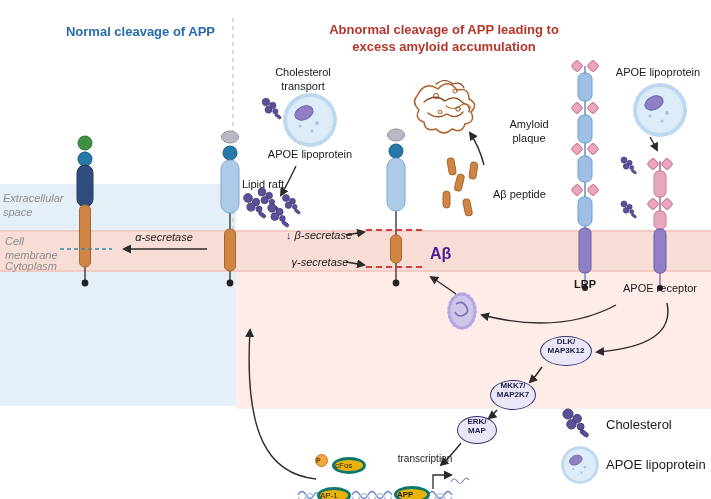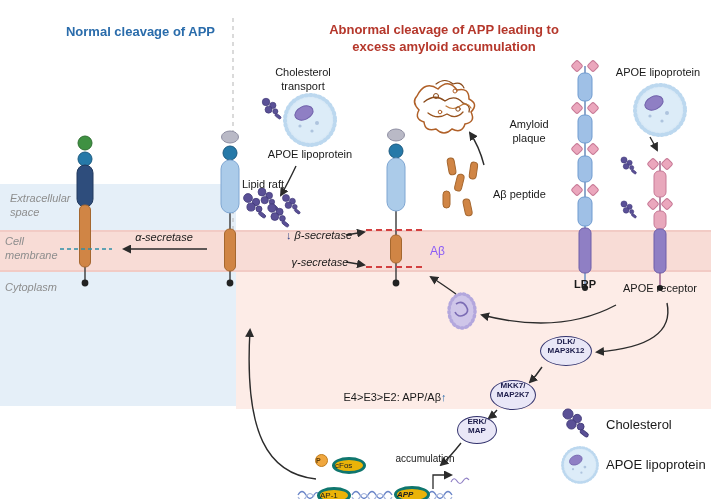--- a/index.html
+++ b/index.html
@@ -13,28 +13,28 @@
   svg.layer{position:absolute;left:0;top:0;}
   .lbl{position:absolute;font-size:11px;line-height:1.25;color:#1a1a1a;}
   .center{text-align:center;}
   .italic{font-style:italic;}
   .gray{color:#8d8d8d;}
   .bold{font-weight:bold;}
   .block{display:block;}
   .title{font-weight:bold;font-size:13px;line-height:1.3;text-align:center;}
   .t-blue{color:#2a6cab;}
   .t-red{color:#b5372b;}
-  .orange{color:#8b5cf6;font-weight:normal;font-size:12px;}
+  .orange{color:#4c1d95;font-weight:bold;font-size:16px;}
   .up{color:#2a6cab;font-weight:bold;}
   .down-arrow{color:#2d3f83;font-weight:bold;font-style:normal;}
   .oval{position:absolute;border-radius:50%;display:flex;align-items:center;justify-content:flex-start;box-sizing:border-box;}
   .cascade-oval{background:#e9e7f7;border:1.5px solid #34346e;font-size:8px;font-weight:bold;
                 color:#20204e;text-align:center;line-height:1.15;flex-direction:column;}
   .tf-oval{background:#eab308;border:3px solid #0f766e;font-size:8px;color:#222;}
-  .gene{font-style:italic;font-weight:bold;}
+  .gene{font-weight:bold;}
   .p-circle{background:#f0a73e;border:1px solid #bf7d1e;font-size:7px;font-weight:bold;color:#5f3d08;}
   .legend-txt{font-size:13px;}
   .transcription-lbl{font-size:10px;}
 </style>
 </head>
 <body>
 
 <div class="canvas">
 
   <div class="bg bg-blue"></div>
@@ -201,61 +201,58 @@
       <path d="M433,473 L433,459 L451,459" marker-end="url(#ah)" stroke-width="1.3"></path>
     </g>
   </svg>
 
   <div class="lbl title t-blue" style="left:48px;top:8px;width:185px">Normal cleavage of APP</div>
   <div class="lbl title t-red" style="left:316px;top:6px;width:256px">
     <span class="block">Abnormal cleavage of APP leading to</span>
     <span class="block">excess amyloid accumulation</span>
   </div>
 
-  <div class="lbl italic gray" style="left:10px;top:176px;width:80px">Extracellular space</div>
+  <div class="lbl italic gray" style="left:3px;top:176px;width:80px">Extracellular space</div>
   <div class="lbl italic gray" style="left:5px;top:219px;width:62px">Cell membrane</div>
-  <div class="lbl italic gray" style="left:5px;top:265px;width:80px">Cytoplasm</div>
+  <div class="lbl italic gray" style="left:5px;top:244px;width:80px">Cytoplasm</div>
 
   <div class="lbl center italic" style="left:118px;top:215px;width:92px">α-secretase</div>
   <div class="lbl center italic" style="left:279px;top:213px;width:80px">
     <span class="down-arrow">↓</span>
     <span>β-secretase</span>
   </div>
   <div class="lbl center italic" style="left:288px;top:240px;width:64px">γ-secretase</div>
 
 
   <div class="lbl center" style="left:234px;top:162px;width:58px">Lipid raft</div>
   <div class="lbl center" style="left:264px;top:50px;width:78px">Cholesterol transport</div>
   <div class="lbl center" style="left:260px;top:132px;width:100px">APOE lipoprotein</div>
   <div class="lbl orange" style="left:430px;top:228px">Aβ</div>
   <div class="lbl" style="left:493px;top:172px;width:70px">Aβ peptide</div>
   <div class="lbl center" style="left:501px;top:102px;width:56px">Amyloid plaque</div>
   <div class="lbl center" style="left:608px;top:50px;width:100px">APOE lipoprotein</div>
   <div class="lbl center bold" style="left:566px;top:262px;width:38px">LRP</div>
   <div class="lbl center" style="left:616px;top:266px;width:88px">APOE receptor</div>
 
 
-  <div class="lbl center" style="left:322px;top:375px;width:146px">
-    <span>E4&gt;E3&gt;E2: APP/Aβ</span><span class="up">↑</span>
-  </div>
 
   <div class="oval cascade-oval" style="left:540px;top:320px;width:52px;height:30px">
     <span>DLK/</span>
     <span>MAP3K12</span>
   </div>
   <div class="oval cascade-oval" style="left:490px;top:364px;width:46px;height:30px">
     <span>MKK7/</span>
     <span>MAP2K7</span>
   </div>
   <div class="oval cascade-oval" style="left:457px;top:400px;width:40px;height:28px">
     <span>ERK/</span>
     <span>MAP</span>
   </div>
 
-  <div class="lbl center transcription-lbl" style="left:388px;top:437px;width:74px">accumulation</div>
+  <div class="lbl center transcription-lbl" style="left:388px;top:437px;width:74px">transcription</div>
   <div class="oval p-circle" style="left:315px;top:438px;width:13px;height:13px">
     <span>P</span>
   </div>
   <div class="oval tf-oval" style="left:332px;top:441px;width:34px;height:17px">
     <span>cFos</span>
   </div>
   <div class="oval tf-oval" style="left:317px;top:471px;width:34px;height:17px">
     <span>AP-1</span>
   </div>
   <div class="oval tf-oval" style="left:394px;top:470px;width:36px;height:17px">

